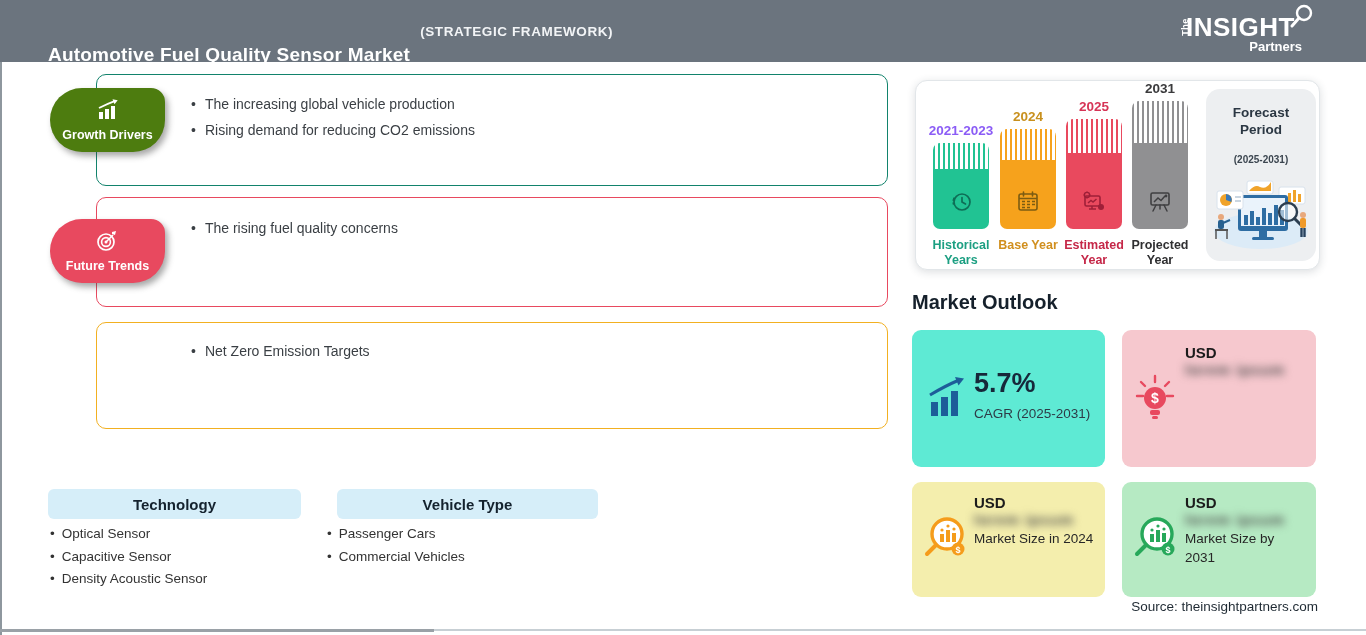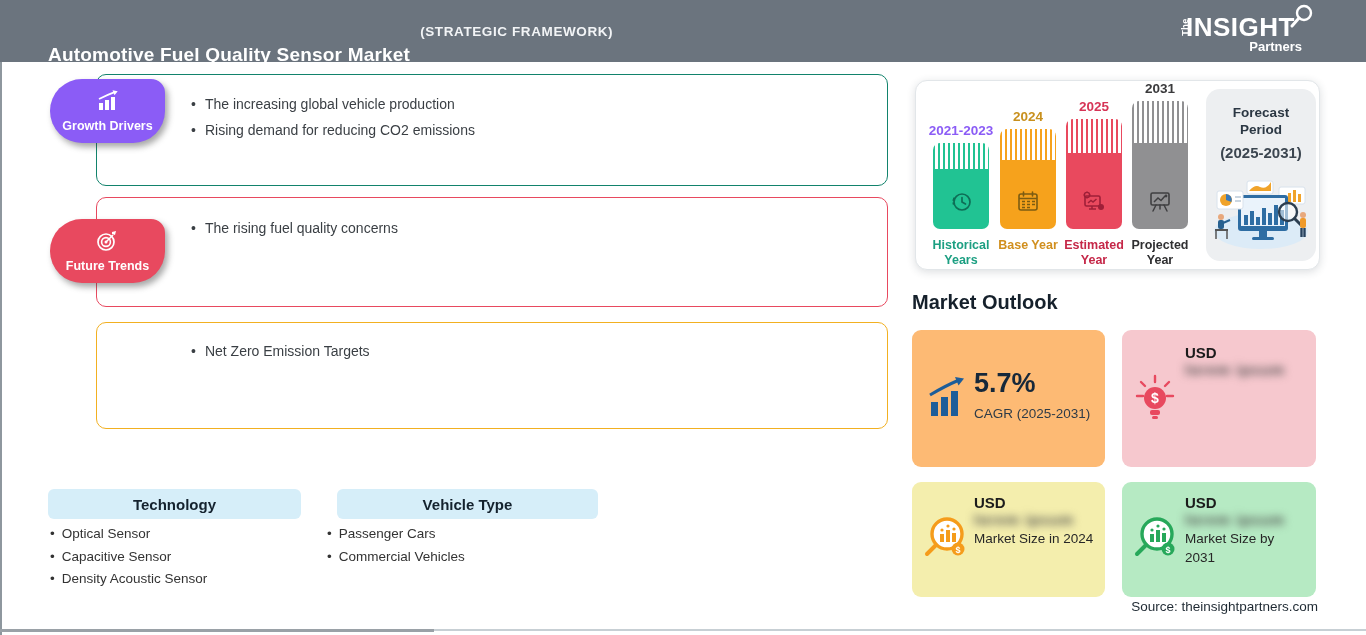--- a/index.html
+++ b/index.html
@@ -42,21 +42,21 @@
          border-radius:12px;box-shadow:0 2px 8px rgba(40,50,60,.16);}
   .tbar{position:absolute;width:56px;border-radius:7px;overflow:hidden;display:flex;flex-direction:column;}
   .tbar-stripes{background:repeating-linear-gradient(90deg,var(--c) 0 2px,#ffffff 2px 5px);}
   .tbar-solid{flex:1;background:var(--c);position:relative;}
   .tbar-icon{position:absolute;left:50%;bottom:10px;transform:translateX(-50%);}
   .tyear{position:absolute;width:76px;text-align:center;font-size:13.5px;font-weight:bold;}
   .tlabel{position:absolute;width:68px;top:157px;text-align:center;font-size:12.5px;font-weight:bold;line-height:1.18;}
   .forecast{position:absolute;left:290px;top:8px;width:110px;height:172px;background:#edeff1;border-radius:14px;
             text-align:center;}
   .forecast-title{margin-top:16px;font-size:13.5px;font-weight:bold;color:#2b3743;line-height:1.25;}
-  .forecast-range{margin-top:5px;font-size:15px;font-weight:600;color:#3c4650;}
+  .forecast-range{margin-top:15px;font-size:10px;font-weight:600;color:#3c4650;}
 
   
   .outlook-title{left:912px;top:291px;font-size:20px;font-weight:bold;color:#15202b;}
   .ocard{border-radius:9px;}
   .ocard .usd{font-size:15px;font-weight:bold;color:#1c1c1c;}
   .blurred{filter:blur(4px);font-size:15px;font-weight:bold;color:#4a4a4a;letter-spacing:1px;}
   .ocard .olabel{font-size:13.5px;color:#272727;line-height:1.4;margin-top:2px;}
   .big-val{font-size:27px;font-weight:bold;color:#16283a;line-height:1;}
   .val-sub{font-size:13.5px;color:#2e3b47;margin-top:6px;}
   .source{left:0;top:599px;width:1318px;text-align:right;font-size:13.5px;color:#1f2a33;}
@@ -86,21 +86,21 @@
       <span class="logo-partners">Partners</span>
     </div>
   </div>
 
   <div class="abs fbox" style="top:74px;height:110px;border:1.6px solid #12836c;">
     <ul style="padding:21px 0 0 94px;">
       <li>The increasing global vehicle production</li>
       <li>Rising demand for reducing CO2 emissions</li>
     </ul>
   </div>
-  <div class="abs badge" style="top:79px;background:#8b5cf6;">
+  <div class="abs badge" style="top:88px;background:#4d7c0f;">
     <span>
       <svg width="26" height="24" viewBox="0 0 26 24">
           <rect x="4" y="14" width="4" height="7" fill="#fff"></rect>
           <rect x="10" y="11" width="4" height="10" fill="#fff"></rect>
           <rect x="16" y="8" width="4" height="13" fill="#fff"></rect>
           <path d="M4 10 Q12 6 19 3.4" stroke="#fff" stroke-width="1.8" fill="none"></path>
           <path d="M17.5 1.2 l5.2 1 -3.2 4 z" fill="#fff"></path>
         </svg>
     </span>
     <span class="badge-label">Growth Drivers</span>
@@ -253,21 +253,21 @@
           <circle cx="92" cy="38" r="3" fill="#e8a87c"></circle>
             <rect x="89" y="41" width="6" height="10" rx="2" fill="#f09a2a"></rect>
             <path d="M90.5 51 v9 M93.5 51 v9" stroke="#27425e" stroke-width="2.4"></path>
         </svg>
       </span>
     </div>
   </div>
 
   <div class="abs outlook-title">Market Outlook</div>
 
-  <div class="abs ocard" style="left:912px;top:330px;width:193px;height:137px;background:#fdba74;">
+  <div class="abs ocard" style="left:912px;top:330px;width:193px;height:137px;background:#5eead4;">
     <span style="position:absolute;left:13px;top:46px;">
       <svg width="46" height="44" viewBox="0 0 46 44">
           <rect x="6" y="26" width="7" height="14" fill="#1d5d99"></rect>
           <rect x="16" y="21" width="7" height="19" fill="#1d5d99"></rect>
           <rect x="26" y="15" width="7" height="25" fill="#1d5d99"></rect>
           <path d="M5 19 Q20 10 33 4.5" stroke="#1d5d99" stroke-width="3" fill="none"></path>
           <path d="M30 1 l9 1.5 -5.5 7 z" fill="#1d5d99"></path>
         </svg>
     </span>
     <div class="big-val" style="position:absolute;left:62px;top:40px;">5.7%</div>

